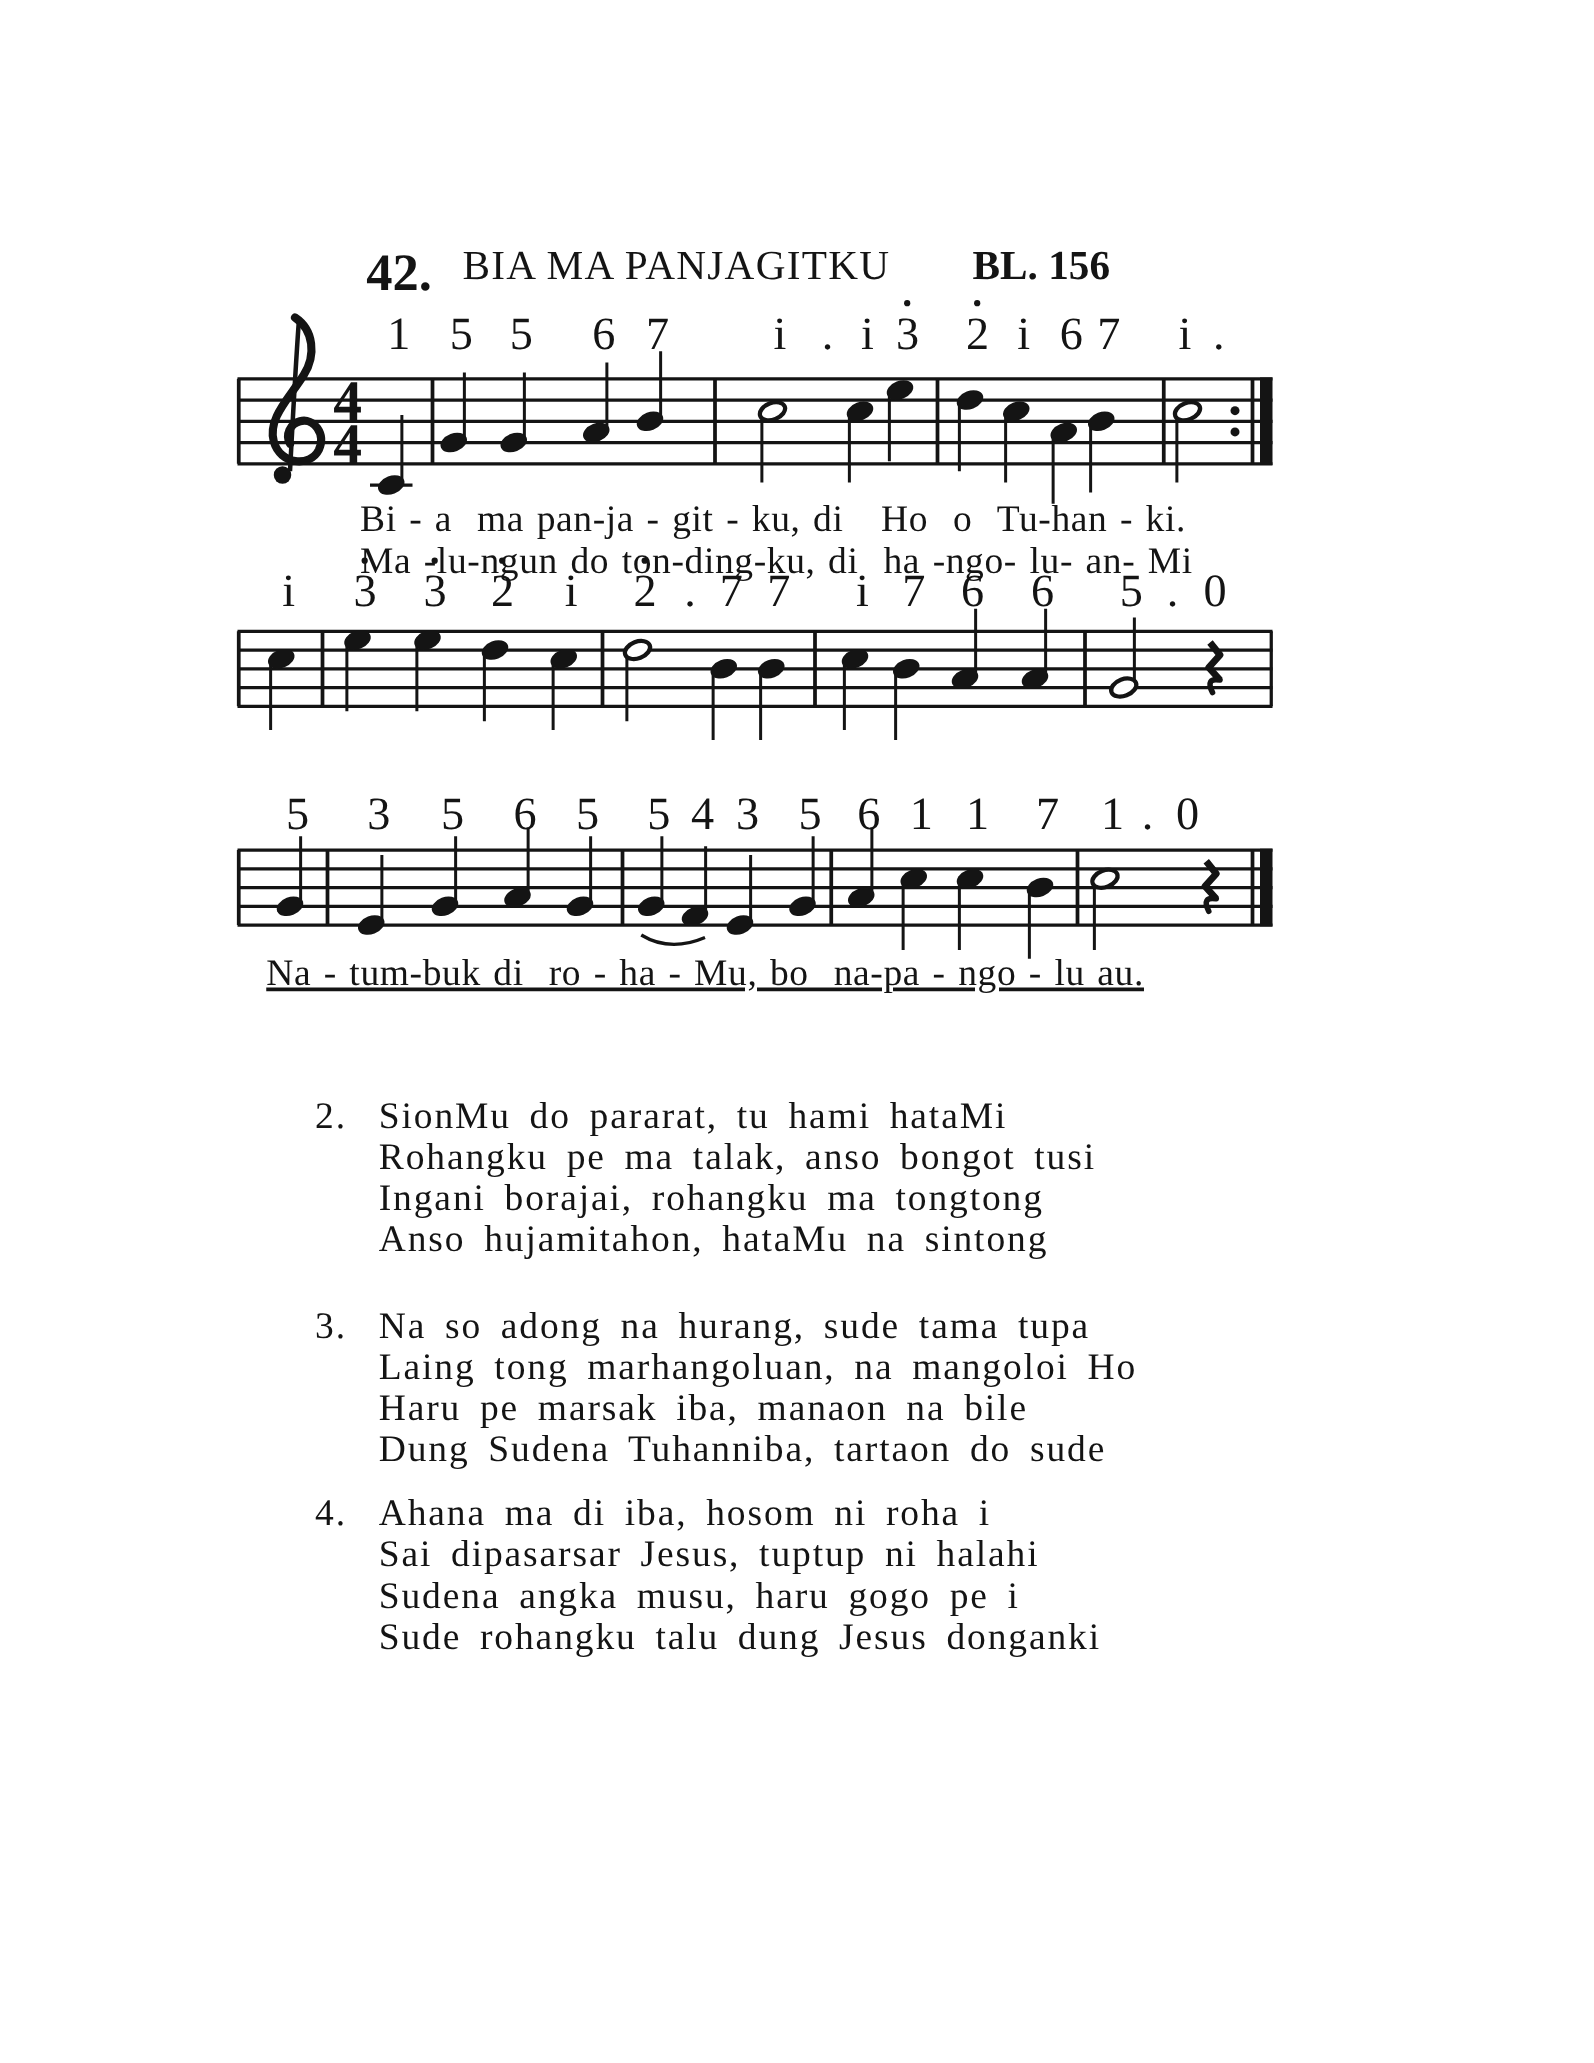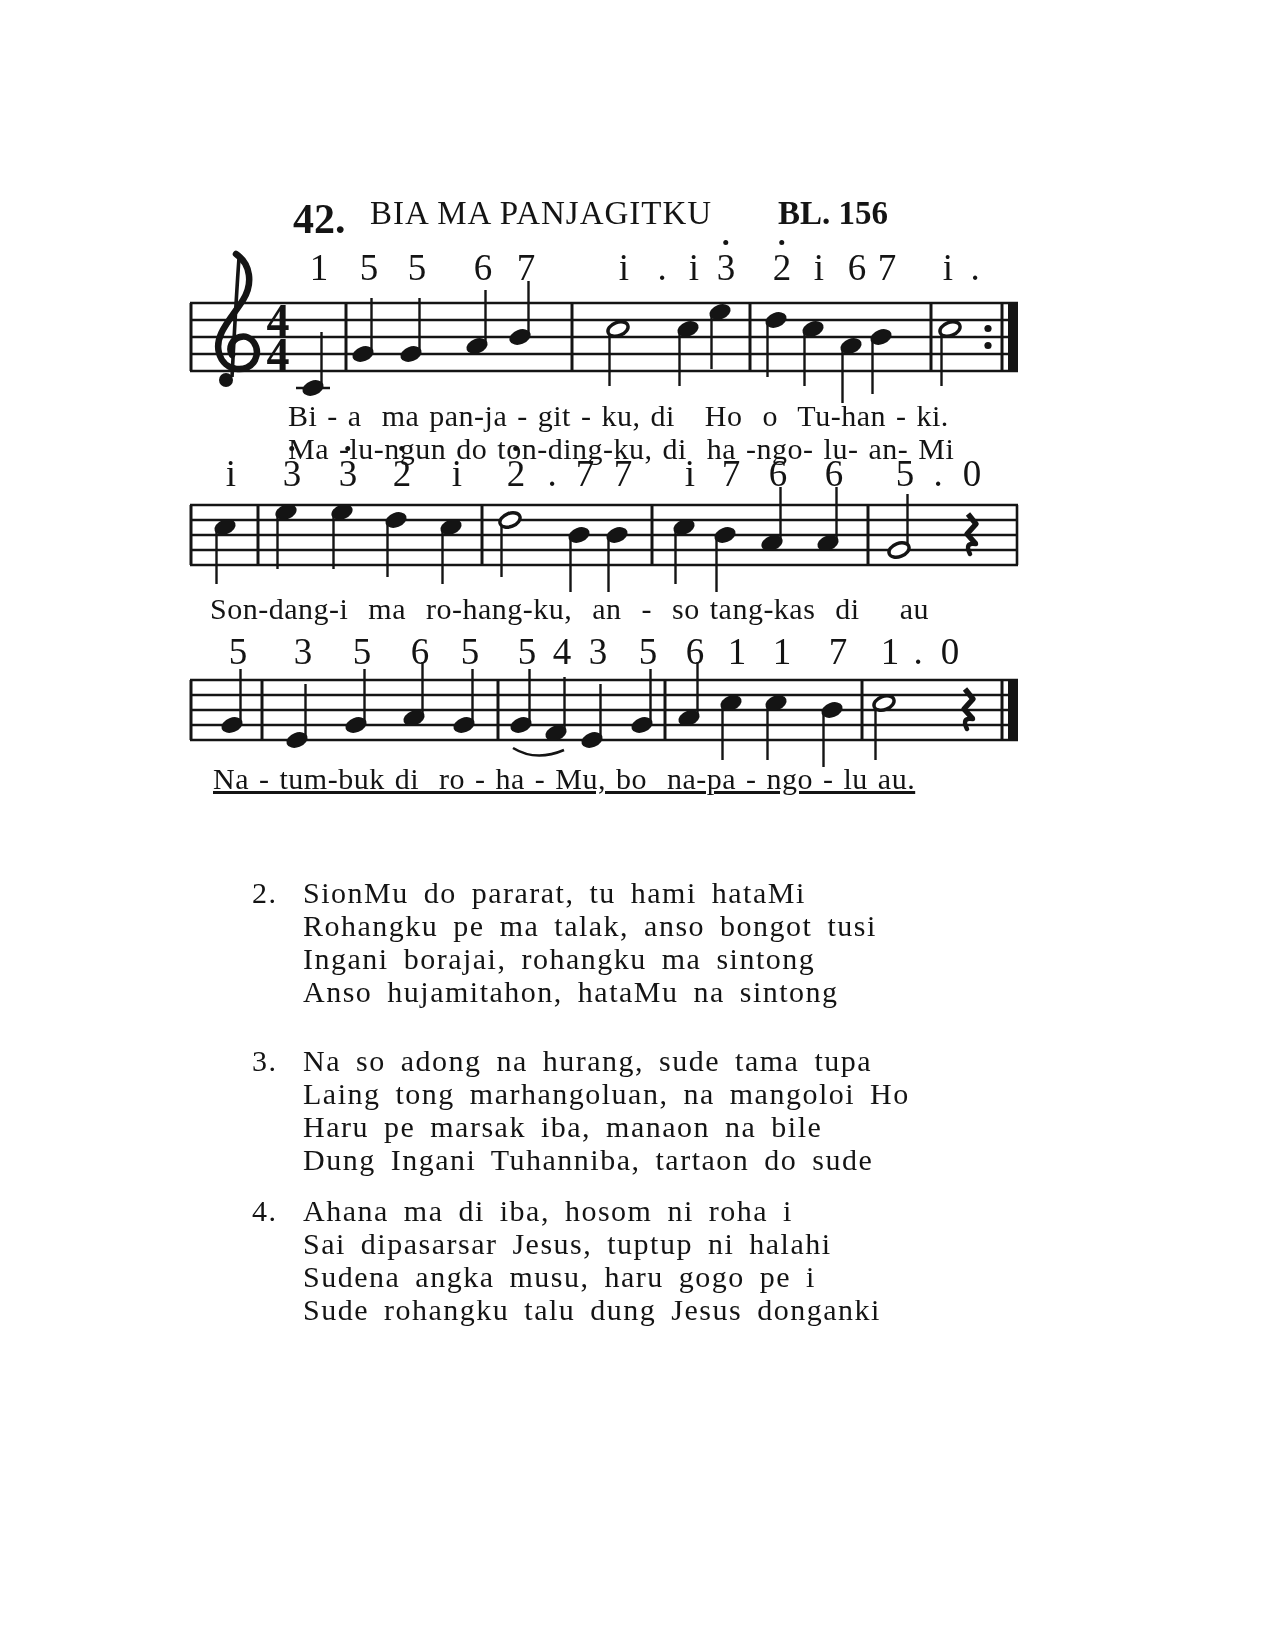--- a/index.html
+++ b/index.html
@@ -313,40 +313,39 @@
       <span class="tok" style="left: 737px; top: 633px;">1</span>
       <span class="tok" style="left: 782px; top: 633px;">1</span>
       <span class="tok" style="left: 838px; top: 633px;">7</span>
       <span class="tok" style="left: 890px; top: 633px;">1</span>
       <span class="tok" style="left: 918px; top: 633px;">.</span>
       <span class="tok" style="left: 950px; top: 633px;">0</span>
     </div>
 
   <div class="abs lyric lyr-1">Bi - a  ma pan-ja - git - ku, di   Ho  o  Tu-han - ki.</div>
   <div class="abs lyric lyr-2">Ma -lu-ngun do ton-ding-ku, di  ha -ngo- lu- an- Mi</div>
-  <div class="abs lyric lyr-3">Son-dang-i  ma  ro-hang-ku,  an  -  so tang-kas  di    au</div>
   <div class="abs lyric lyr-4">Na - tum-buk di  ro - ha - Mu, bo  na-pa - ngo - lu au.</div>
 
   <div class="verse v2">
     <span class="vnum">2.</span>
     <div class="vlines">
       <div class="vline">SionMu do pararat, tu hami hataMi</div>
       <div class="vline">Rohangku pe ma talak, anso bongot tusi</div>
-      <div class="vline">Ingani borajai, rohangku ma sintong</div>
+      <div class="vline">Ingani borajai, rohangku ma tongtong</div>
       <div class="vline">Anso hujamitahon, hataMu na sintong</div>
     </div>
   </div>
 
   <div class="verse v3">
     <span class="vnum">3.</span>
     <div class="vlines">
       <div class="vline">Na so adong na hurang, sude tama tupa</div>
       <div class="vline">Laing tong marhangoluan, na mangoloi Ho</div>
       <div class="vline">Haru pe marsak iba, manaon na bile</div>
-      <div class="vline">Dung Ingani Tuhanniba, tartaon do sude</div>
+      <div class="vline">Dung Sudena Tuhanniba, tartaon do sude</div>
     </div>
   </div>
 
   <div class="verse v4">
     <span class="vnum">4.</span>
     <div class="vlines">
       <div class="vline">Ahana ma di iba, hosom ni roha i</div>
       <div class="vline">Sai dipasarsar Jesus, tuptup ni halahi</div>
       <div class="vline">Sudena angka musu, haru gogo pe i</div>
       <div class="vline">Sude rohangku talu dung Jesus donganki</div>

